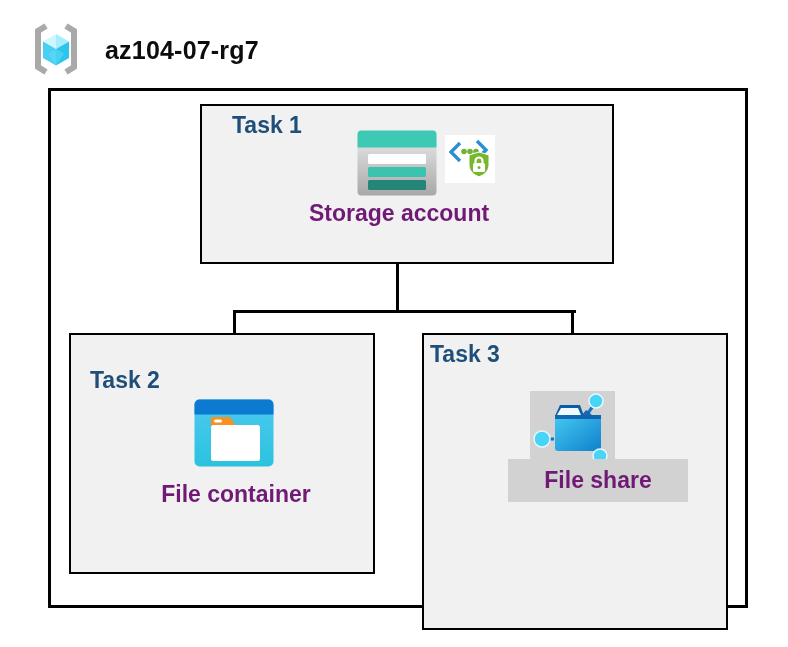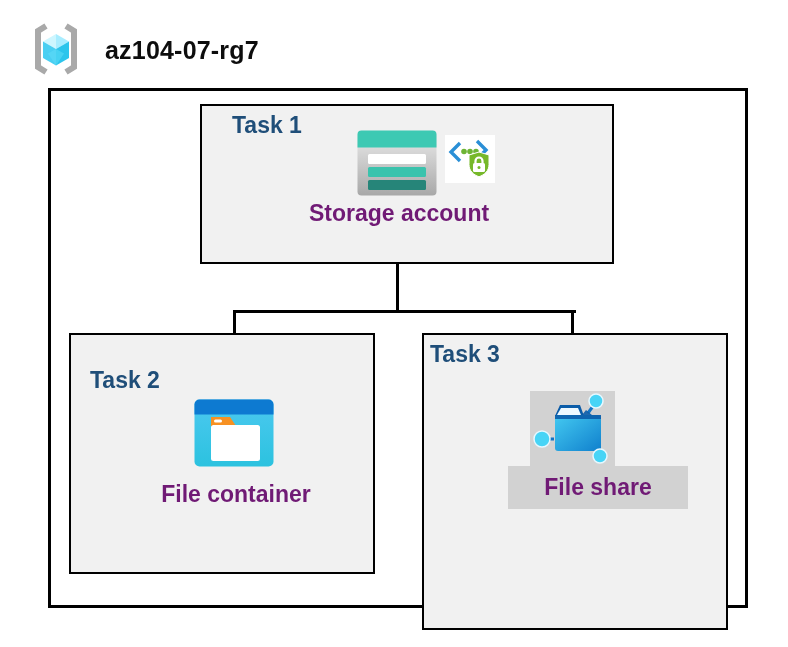--- a/index.html
+++ b/index.html
@@ -45,21 +45,21 @@
   .line.h1 { left: 233px; top: 310px; width: 343px; height: 3px; }
   .line.v2 { left: 233px; top: 310px; width: 3px;  height: 80px; }
   .line.v3 { left: 571px; top: 310px; width: 3px;  height: 82px; }
   
   .storage-icon   { position: absolute; left: 155px; top: 24px; width: 80px; height: 66px; }
   .secure-wrap    { position: absolute; left: 243px; top: 29px; width: 50px; height: 48px; background: #ffffff; }
   .blob-icon      { position: absolute; left: 123px; top: 64px; width: 80px; height: 68px; }
   .fileshare-wrap { position: absolute; left: 106px; top: 56px; width: 85px; height: 75px; }
   .fileshare-wrap svg { overflow: visible; }
   .fileshare-label-box {
-    position: absolute; left: 84px; top: 131px; width: 180px; height: 43px;
+    position: absolute; left: 84px; top: 124px; width: 180px; height: 43px;
     background: #d2d2d2; display: flex; align-items: center; justify-content: center;
     box-sizing: border-box; 
   }
   .fileshare-label-box .resource-label { position: static; }
 </style>
 </head>
 <body>
 
 <div class="canvas">
 

